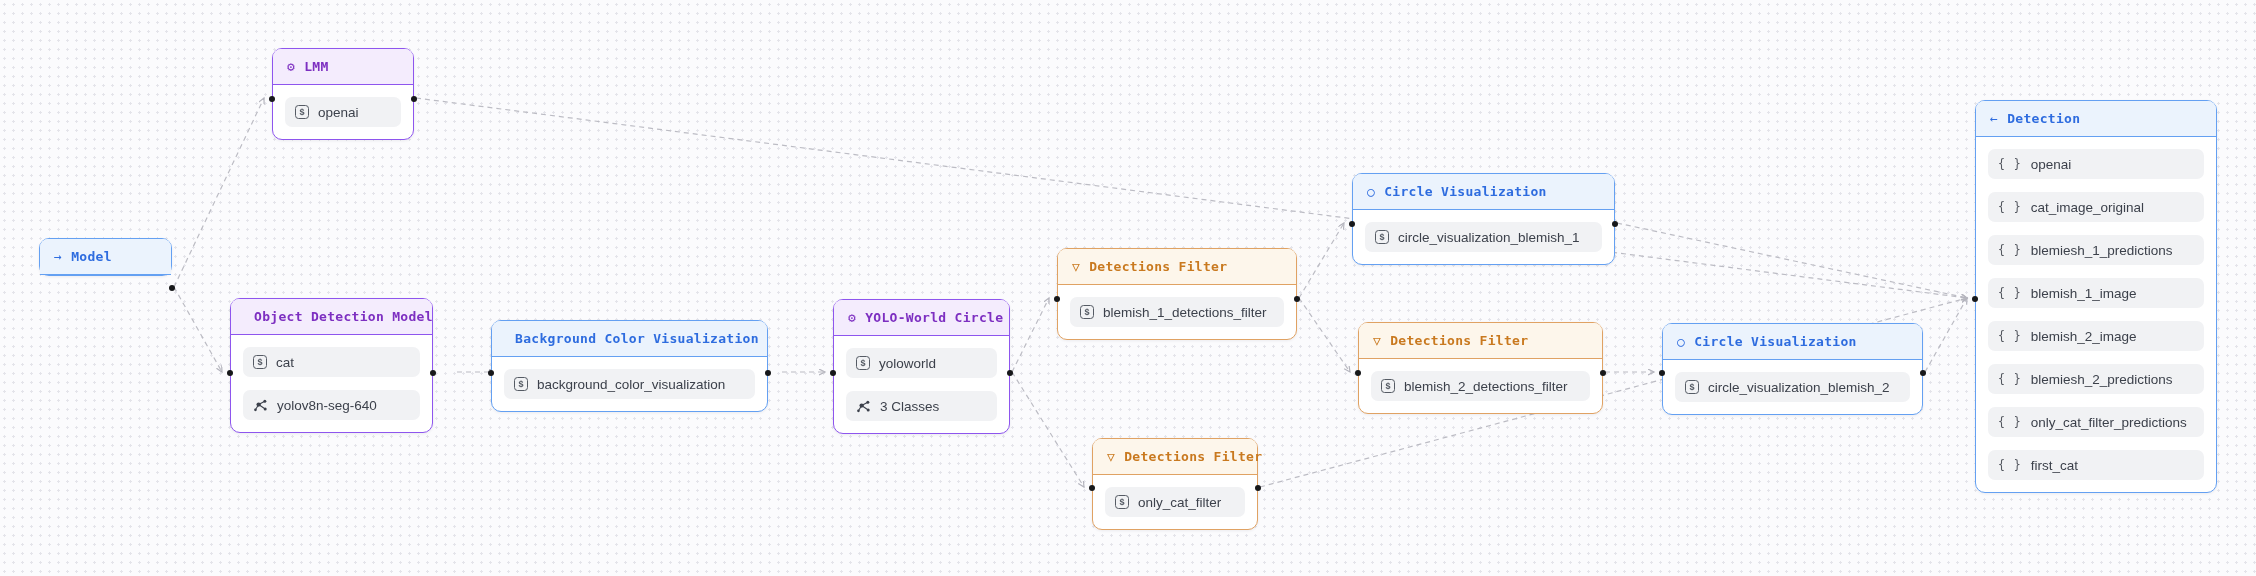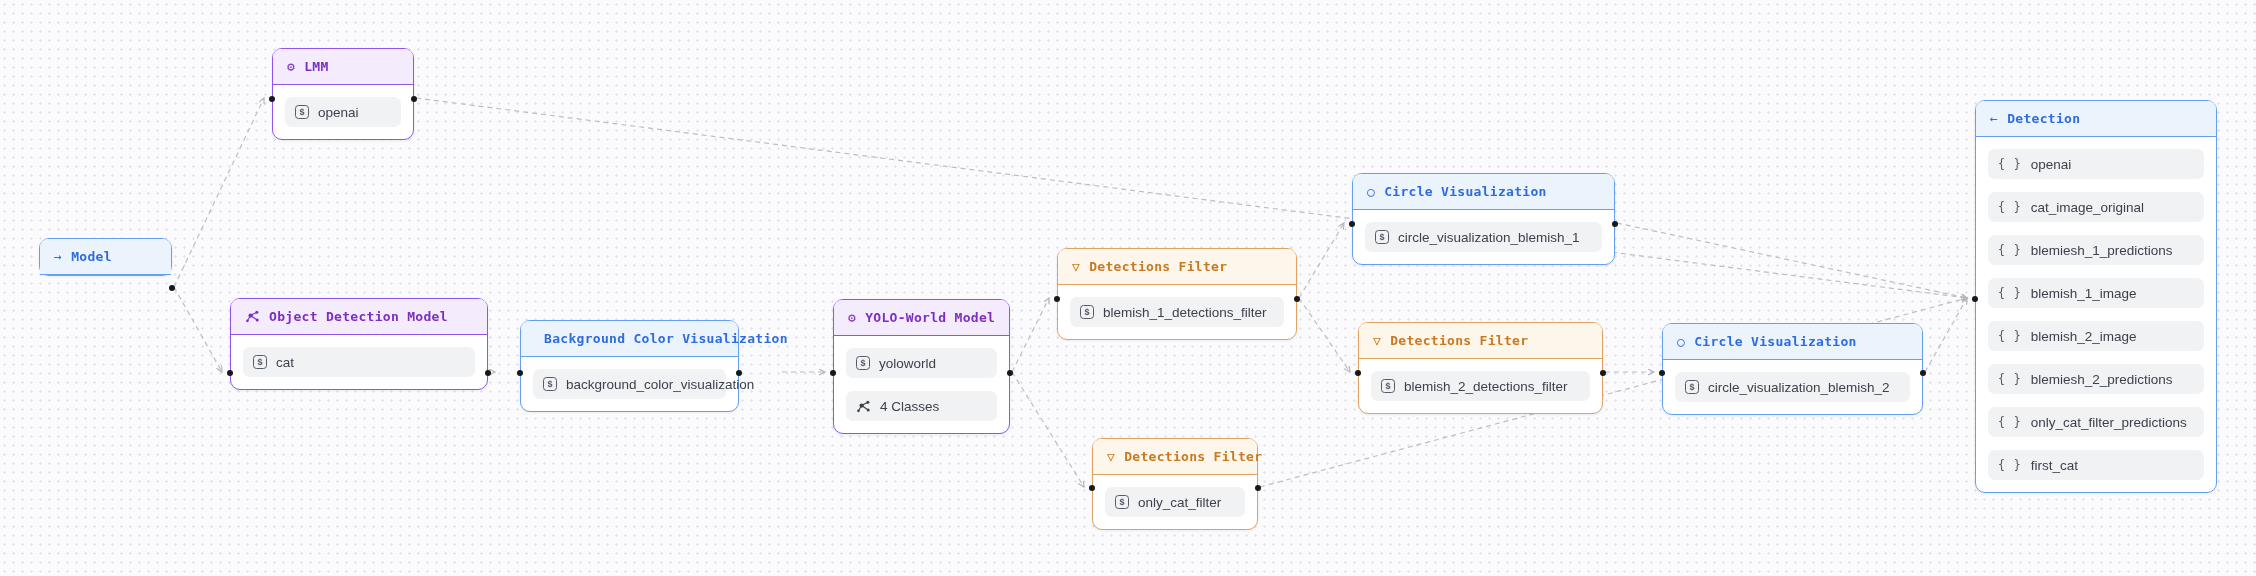--- a/index.html
+++ b/index.html
@@ -98,82 +98,94 @@
         <div class="port" style="top: 47px; left: -4px;"></div>
         <div class="port" style="top: 47px; right: -4px;"></div>
       </div>
       <div class="node blue" style="left: 39px; top: 238px; width: 133px;">
         <div class="node-header">
           <span class="glyph">→</span>
           <span>Model</span>
         </div>
         <div class="port" style="top: 46px; right: -4px;"></div>
       </div>
-      <div class="node purple" style="left: 230px; top: 298px; width: 258px;">
+      <div class="node purple" style="left: 230px; top: 298px; width: 203px;">
         <div class="node-header">
           <svg width="15" height="15" viewBox="0 0 16 16">
             <circle cx="6" cy="7" r="2.3" fill="currentColor"></circle>
             <circle cx="12.6" cy="3.4" r="1.6" fill="currentColor"></circle>
             <circle cx="13" cy="11.8" r="1.6" fill="currentColor"></circle>
             <circle cx="2.6" cy="12.6" r="1.4" fill="currentColor"></circle>
             <line x1="6" y1="7" x2="12.6" y2="3.4" stroke="currentColor" stroke-width="1.2"></line>
             <line x1="6" y1="7" x2="13" y2="11.8" stroke="currentColor" stroke-width="1.2"></line>
             <line x1="6" y1="7" x2="2.6" y2="12.6" stroke="currentColor" stroke-width="1.2"></line>
           </svg>
           <span>Object Detection Model</span>
         </div>
         <div class="node-body">
           <div class="item">
             <span class="icon-box">$</span>
             <span>cat</span>
           </div>
-        </div>
-        <div class="port" style="top: 71px; left: -4px;"></div>
-        <div class="port" style="top: 71px; right: -4px;"></div>
-      </div>
-      <div class="node blue" style="left: 520px; top: 320px; width: 219px;">
-        <div class="node-header">
-          <svg width="15" height="15" viewBox="0 0 24 24" fill="none" stroke="currentColor" stroke-width="2" stroke-linecap="round" stroke-linejoin="round">
-            <path d="m19 11-8-8-8.6 8.6a2 2 0 0 0 0 2.8l5.2 5.2c.8.8 2 .8 2.8 0L19 11Z"></path>
-            <path d="M5 2l5 5"></path>
-            <path d="M2 13h15"></path>
-            <path d="M22 20a2 2 0 1 1-4 0c0-1.6 1.7-2.4 2-4 .3 1.6 2 2.4 2 4Z" fill="currentColor" stroke="none"></path>
-          </svg>
-          <span>Background Color Visualization</span>
-        </div>
-        <div class="node-body">
-          <div class="item">
-            <span class="icon-box">$</span>
-            <span>background_color_visualization</span>
-          </div>
-        </div>
-        <div class="port" style="top: 49px; left: -4px;"></div>
-        <div class="port" style="top: 49px; right: -4px;"></div>
-      </div>
-      <div class="node purple" style="left: 833px; top: 299px; width: 177px;">
-        <div class="node-header">
-          <span class="glyph">⚙</span>
-          <span>YOLO-World Model</span>
-        </div>
-        <div class="node-body">
-          <div class="item">
-            <span class="icon-box">$</span>
-            <span>yoloworld</span>
-          </div>
           <div class="item">
             <svg width="15" height="15" viewBox="0 0 16 16">
               <circle cx="6" cy="7" r="2.3" fill="currentColor"></circle>
               <circle cx="12.6" cy="3.4" r="1.6" fill="currentColor"></circle>
               <circle cx="13" cy="11.8" r="1.6" fill="currentColor"></circle>
               <circle cx="2.6" cy="12.6" r="1.4" fill="currentColor"></circle>
               <line x1="6" y1="7" x2="12.6" y2="3.4" stroke="currentColor" stroke-width="1.2"></line>
               <line x1="6" y1="7" x2="13" y2="11.8" stroke="currentColor" stroke-width="1.2"></line>
               <line x1="6" y1="7" x2="2.6" y2="12.6" stroke="currentColor" stroke-width="1.2"></line>
             </svg>
-            <span>4 Classes</span>
+            <span>yolov8n-seg-640</span>
+          </div>
+        </div>
+        <div class="port" style="top: 71px; left: -4px;"></div>
+        <div class="port" style="top: 71px; right: -4px;"></div>
+      </div>
+      <div class="node blue" style="left: 491px; top: 320px; width: 277px;">
+        <div class="node-header">
+          <svg width="15" height="15" viewBox="0 0 24 24" fill="none" stroke="currentColor" stroke-width="2" stroke-linecap="round" stroke-linejoin="round">
+            <path d="m19 11-8-8-8.6 8.6a2 2 0 0 0 0 2.8l5.2 5.2c.8.8 2 .8 2.8 0L19 11Z"></path>
+            <path d="M5 2l5 5"></path>
+            <path d="M2 13h15"></path>
+            <path d="M22 20a2 2 0 1 1-4 0c0-1.6 1.7-2.4 2-4 .3 1.6 2 2.4 2 4Z" fill="currentColor" stroke="none"></path>
+          </svg>
+          <span>Background Color Visualization</span>
+        </div>
+        <div class="node-body">
+          <div class="item">
+            <span class="icon-box">$</span>
+            <span>background_color_visualization</span>
+          </div>
+        </div>
+        <div class="port" style="top: 49px; left: -4px;"></div>
+        <div class="port" style="top: 49px; right: -4px;"></div>
+      </div>
+      <div class="node purple" style="left: 833px; top: 299px; width: 177px;">
+        <div class="node-header">
+          <span class="glyph">⚙</span>
+          <span>YOLO-World Circle</span>
+        </div>
+        <div class="node-body">
+          <div class="item">
+            <span class="icon-box">$</span>
+            <span>yoloworld</span>
+          </div>
+          <div class="item">
+            <svg width="15" height="15" viewBox="0 0 16 16">
+              <circle cx="6" cy="7" r="2.3" fill="currentColor"></circle>
+              <circle cx="12.6" cy="3.4" r="1.6" fill="currentColor"></circle>
+              <circle cx="13" cy="11.8" r="1.6" fill="currentColor"></circle>
+              <circle cx="2.6" cy="12.6" r="1.4" fill="currentColor"></circle>
+              <line x1="6" y1="7" x2="12.6" y2="3.4" stroke="currentColor" stroke-width="1.2"></line>
+              <line x1="6" y1="7" x2="13" y2="11.8" stroke="currentColor" stroke-width="1.2"></line>
+              <line x1="6" y1="7" x2="2.6" y2="12.6" stroke="currentColor" stroke-width="1.2"></line>
+            </svg>
+            <span>3 Classes</span>
           </div>
         </div>
         <div class="port" style="top: 70px; left: -4px;"></div>
         <div class="port" style="top: 70px; right: -4px;"></div>
       </div>
       <div class="node orange" style="left: 1057px; top: 248px; width: 240px;">
         <div class="node-header">
           <span class="glyph">▽</span>
           <span>Detections Filter</span>
         </div>

